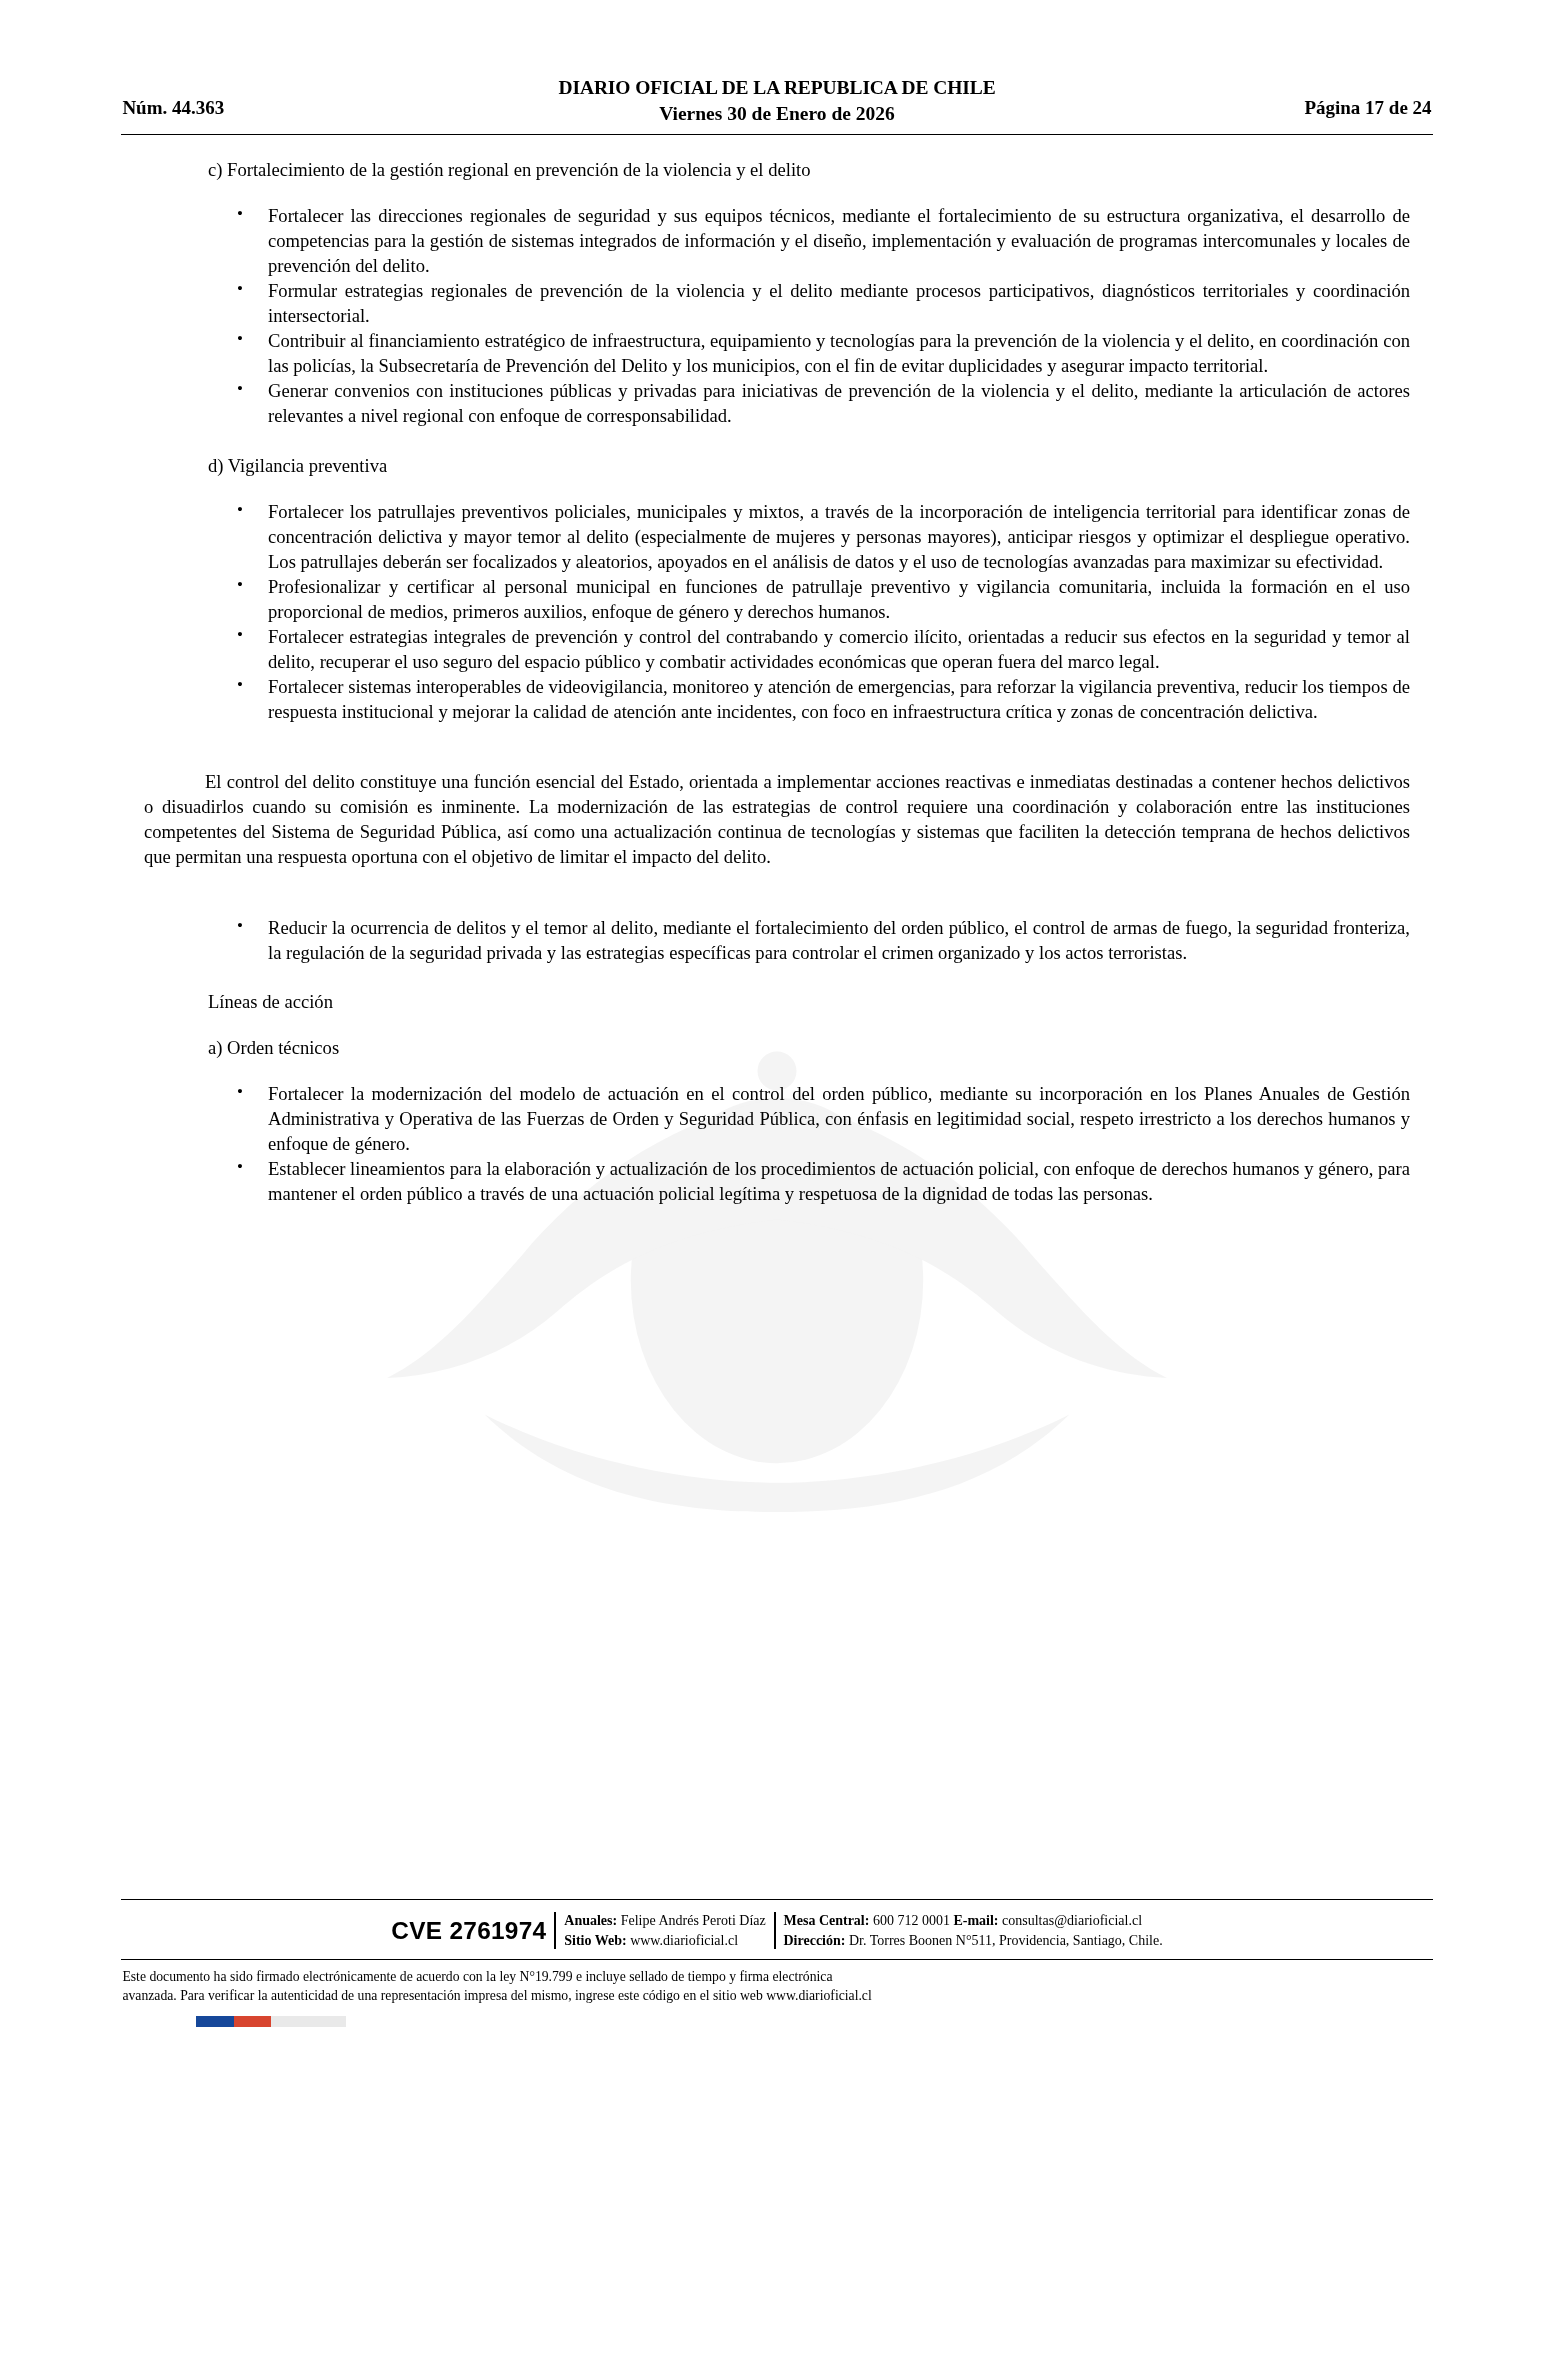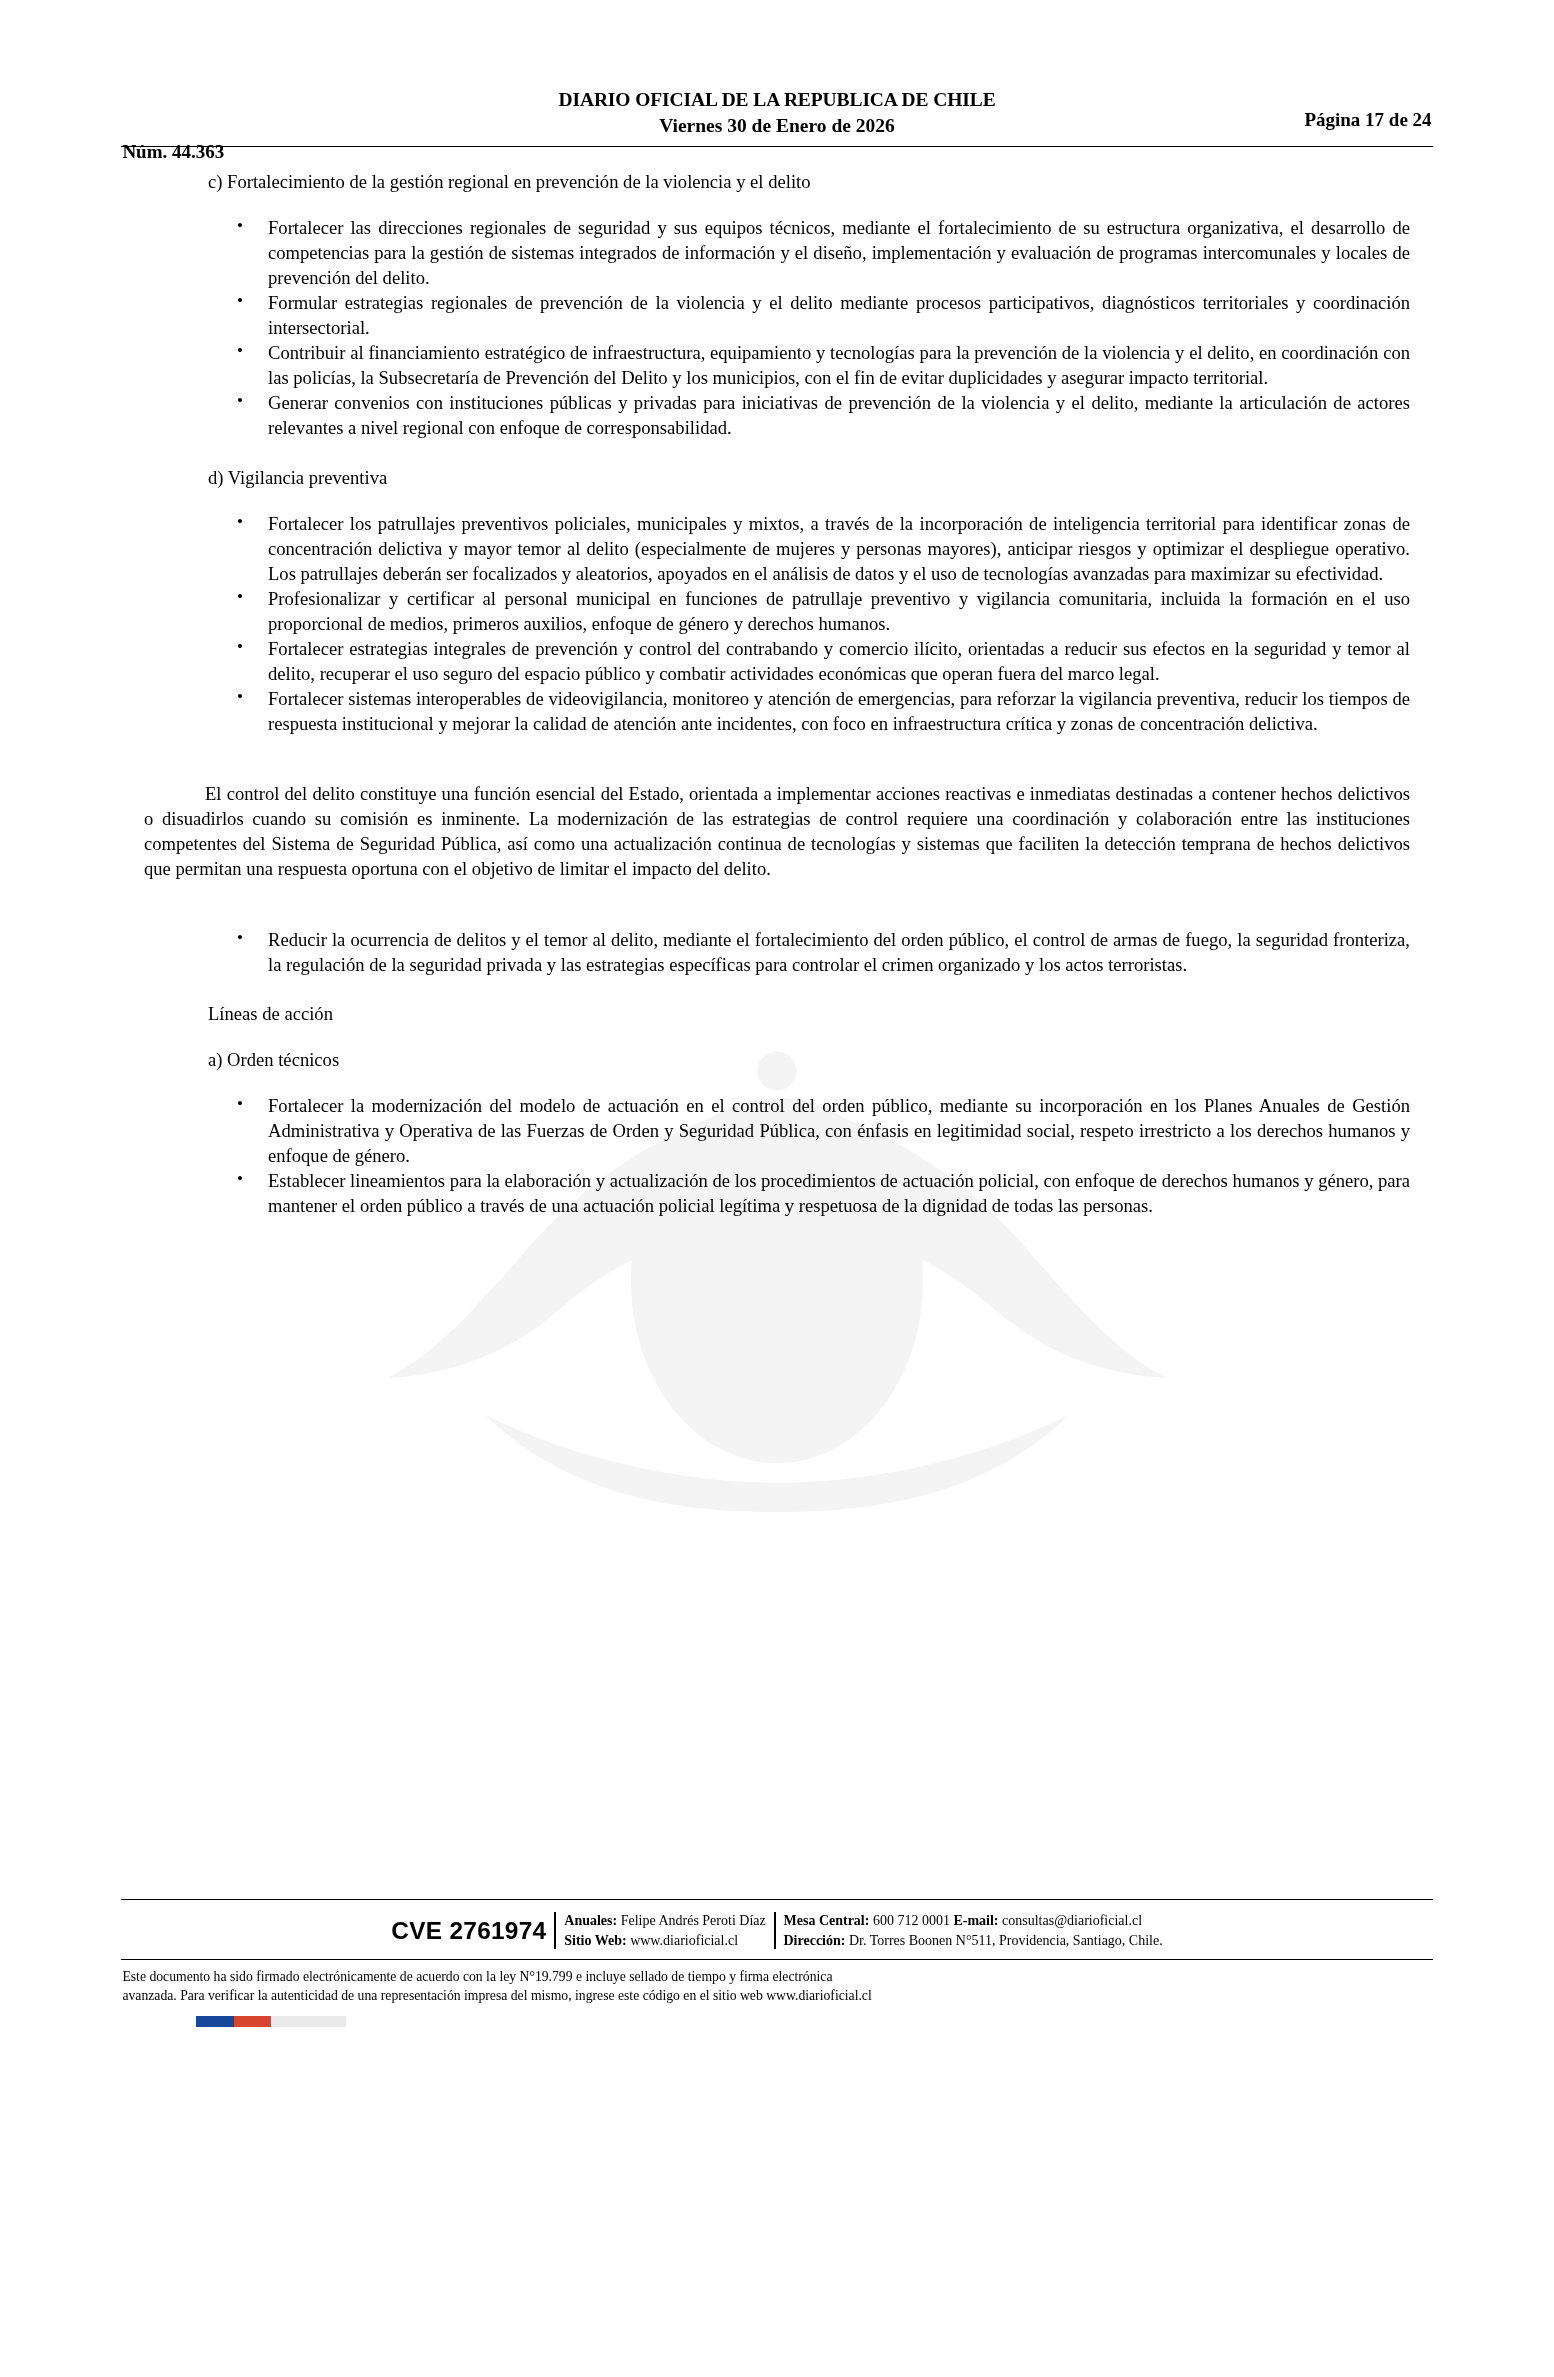--- a/index.html
+++ b/index.html
@@ -13,21 +13,21 @@
     font-family: "Liberation Serif", serif;
     color: #000000;
     position: relative;
     overflow: hidden;
   }
   .page {
     position: relative;
     width: 1554px;
     height: 2071px;
     box-sizing: border-box;
-    padding: 16px 98px;
+    padding: 4px 98px;
   }
 
   
   .header {
     position: relative;
     padding-top: 72px;
   }
   .header-center {
     text-align: center;
     line-height: 1.22;
@@ -41,21 +41,20 @@
     font-weight: bold;
     font-size: 19.5px;
     margin-top: 2.4px;
   }
   .header-left {
     position: absolute;
     left: 24.4px;
     top: 93px;
     font-weight: bold;
     font-size: 19px;
-    margin-top: 32px;
   }
   .header-right {
     position: absolute;
     right: 24.4px;
     top: 93px;
     font-weight: bold;
     font-size: 19px;
   }
   .header-rule {
     margin: 8.5px 23px 0 23px;

